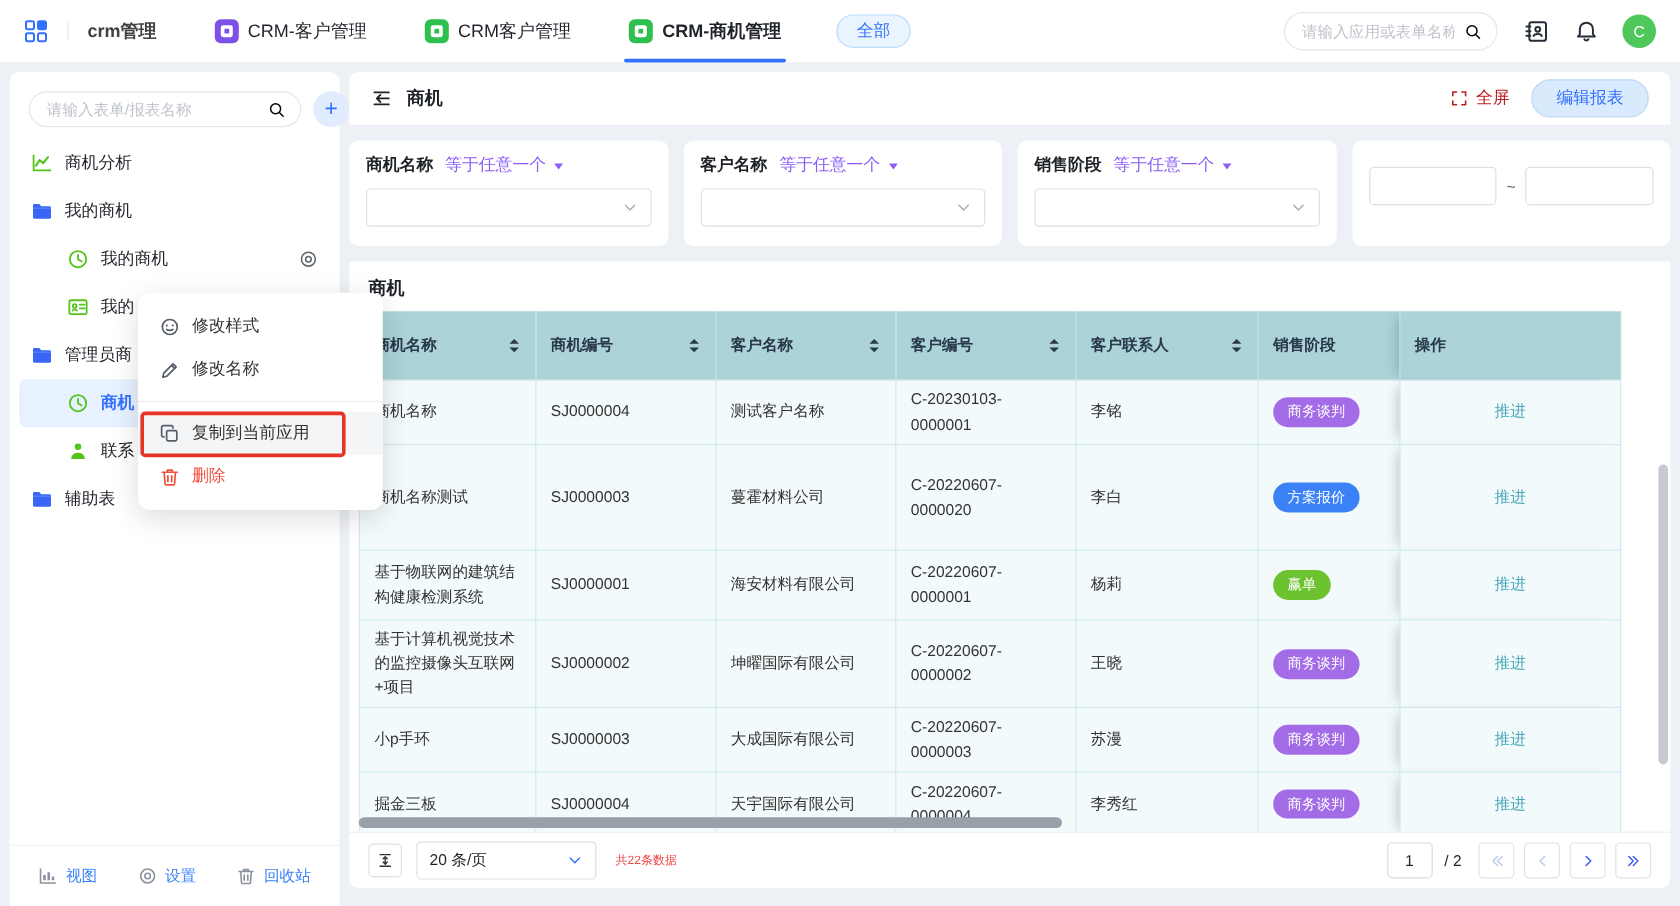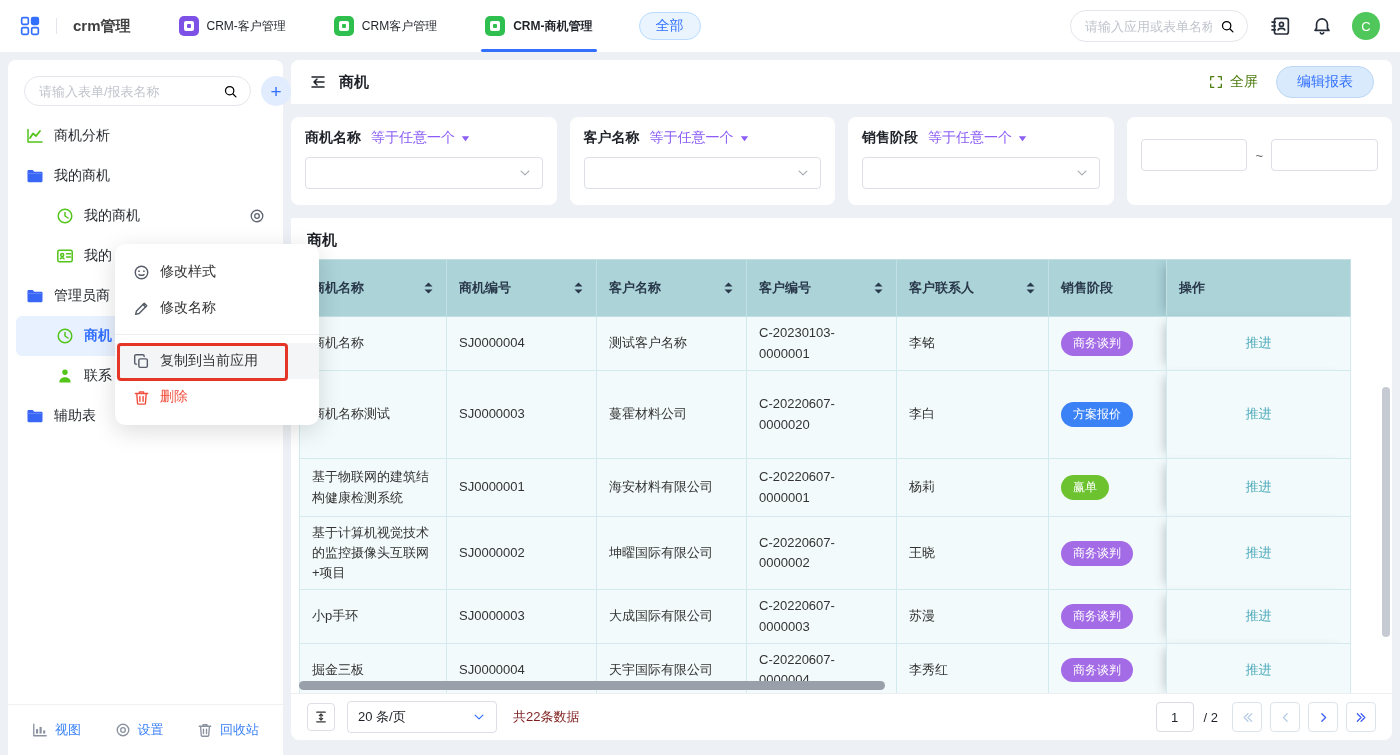--- a/index.html
+++ b/index.html
@@ -6,21 +6,21 @@
   body{font-family:"Liberation Sans","DejaVu Sans",sans-serif;background:#edf0f4;}
   .screen{position:relative;width:1400px;height:755px;overflow:hidden;background:#edf0f4;}
   svg{display:block;}
 
   
   .topbar{position:absolute;left:0;top:0;width:1400px;height:52px;background:#fff;display:flex;align-items:center;padding:0 20px;box-sizing:border-box;}
   .tb-grid{color:#3370ff;cursor:pointer;}
   .tb-divider{width:1px;height:16px;background:#e5e6eb;margin:0 16px;}
   .home-link{color:#404040;font-size:15px;font-weight:600;cursor:pointer;}
   .tabs{display:flex;align-items:center;height:52px;}
-  .tab{display:flex;align-items:center;gap:8px;font-size:12px;color:#1f2329;margin-left:48px;height:52px;position:relative;cursor:pointer;text-align:center;}
+  .tab{display:flex;align-items:center;gap:8px;font-size:15px;color:#1f2329;margin-left:48px;height:52px;position:relative;cursor:pointer;text-align:center;}
   .tab.active{font-weight:600;}
   .tab.active::after{content:"";position:absolute;left:-4px;right:-4px;bottom:0;height:3px;border-radius:2px;background:#3370ff;}
   .app-ic{width:20px;height:20px;border-radius:5px;position:relative;flex:0 0 auto;}
   .app-ic::before{content:"";position:absolute;left:5px;top:5px;width:10px;height:10px;border-radius:2px;background:#fff;}
   .app-ic::after{content:"";position:absolute;left:8px;top:8px;width:4px;height:4px;background:inherit;border-radius:1px;}
   .all-pill{margin-left:46px;padding:4px 16px;border-radius:999px;background:#e9f4ff;border:1px solid #b9dcff;color:#3370ff;font-size:14px;cursor:pointer;}
   .tb-search{margin-left:auto;width:178px;height:32px;border:1px solid #e5e6eb;border-radius:999px;display:flex;align-items:center;padding:0 12px;box-sizing:border-box;gap:6px;}
   .tb-search input{border:none;outline:none;flex:1;min-width:0;font-size:13px;color:#333;background:transparent;font-family:inherit;}
   .tb-search input::placeholder{color:#c0c4cc;}
   .tb-ic{margin-left:22px;color:#272e3b;cursor:pointer;}
@@ -42,21 +42,21 @@
   .sb-footer{position:absolute;left:0;right:0;bottom:0;height:50px;border-top:1px solid #f0f1f3;display:flex;align-items:center;justify-content:space-between;padding:0 24px;}
   .sb-foot-item{display:flex;align-items:center;gap:7px;color:#3b82f6;font-size:13px;cursor:pointer;}
   .sb-foot-item svg{color:#8a919f;}
 
   
   .main{position:absolute;left:291px;top:60px;right:8px;bottom:15px;display:flex;flex-direction:column;}
   .m-header{height:44px;flex:0 0 44px;background:#fff;border-radius:8px 8px 0 0;display:flex;align-items:center;padding:0 18px;gap:12px;}
   .m-collapse{color:#1f2329;cursor:pointer;}
   .m-title{font-size:15px;font-weight:600;color:#1f2329;}
   .m-right{margin-left:auto;display:flex;align-items:center;gap:18px;}
-  .fullscreen{display:flex;align-items:center;gap:6px;font-size:14px;color:#4d7c0f;cursor:pointer;}
+  .fullscreen{display:flex;align-items:center;gap:6px;font-size:14px;color:#b91c1c;cursor:pointer;}
   .edit-btn{padding:6px 20px;border-radius:999px;background:#d8eafc;border:1px solid #bcd8f5;color:#3370ff;font-size:14px;cursor:pointer;font-family:inherit;}
 
   .filters{margin-top:13px;display:flex;gap:13px;height:88px;flex:0 0 88px;}
   .filter-card{flex:1;background:#fff;border-radius:8px;padding:12px 14px;box-sizing:border-box;}
   .f-head{display:flex;align-items:center;gap:10px;font-size:14px;}
   .f-field{font-weight:700;color:#1f2329;}
   .f-op{color:#8b5cf6;display:flex;align-items:center;gap:5px;cursor:pointer;}
   .f-body{margin-top:10px;display:flex;align-items:center;gap:8px;}
   .f-select{flex:1;height:32px;border:1px solid #dcdfe6;border-radius:4px;display:flex;align-items:center;justify-content:flex-end;padding:0 10px;box-sizing:border-box;color:#a8abb2;cursor:pointer;}
   .f-input{flex:1;height:32px;border:1px solid #dcdfe6;border-radius:4px;box-sizing:border-box;background:#fff;cursor:text;}
@@ -76,21 +76,21 @@
   .sort-ic{color:#29384a;flex:0 0 auto;}
   .stage-badge{display:inline-block;padding:3px 12px;border-radius:999px;color:#fff;font-size:12px;white-space:nowrap;}
   .op-link{color:#4ba9ba;cursor:pointer;}
   .v-thumb{position:absolute;right:2px;top:128px;width:8px;height:250px;border-radius:4px;background:#c6cbd3;}
   .h-thumb{position:absolute;left:8px;bottom:3px;width:586px;height:9px;border-radius:5px;background:#99a0aa;}
 
   .t-footer{flex:0 0 46px;border-top:1px solid #eceef1;display:flex;align-items:center;padding:0 16px;gap:12px;}
   .rowheight-btn{width:28px;height:28px;border:1px solid #dcdfe6;border-radius:4px;background:#fff;display:flex;align-items:center;justify-content:center;color:#333;cursor:pointer;}
   .psize{width:150px;height:32px;border:1px solid #dcdfe6;border-radius:4px;display:flex;align-items:center;justify-content:space-between;padding:0 10px;box-sizing:border-box;font-size:13px;color:#1f2329;cursor:pointer;}
   .psize svg{color:#3370ff;}
-  .t-total{color:#7f1d1d;font-size:13px;margin-left:4px;}
+  .t-total{color:#ef4444;font-size:10px;margin-left:4px;}
   .pager{margin-left:auto;display:flex;align-items:center;gap:8px;}
   .page-input{width:36px;height:28px;border:1px solid #d9dce1;border-radius:4px;display:flex;align-items:center;justify-content:center;font-size:13px;color:#1f2329;background:#fff;}
   .page-total{font-size:13px;color:#1f2329;margin:0 6px 0 2px;}
   .pg-btn{width:28px;height:28px;border:1px solid #dbe4ea;border-radius:4px;background:#fff;display:flex;align-items:center;justify-content:center;cursor:pointer;}
   .pg-btn.disabled{color:#b7cde6;cursor:default;}
   .pg-btn.enabled{color:#3d5cf5;}
 
   
   .ctx-menu{position:absolute;left:115px;top:244px;width:204px;background:#fff;border-radius:10px;box-shadow:0 6px 24px rgba(0,0,0,.14);padding:10px 0;z-index:50;box-sizing:border-box;}
   .ctx-item{height:36px;display:flex;align-items:center;gap:10px;padding:0 18px;font-size:14px;color:#333;cursor:pointer;white-space:nowrap;}

